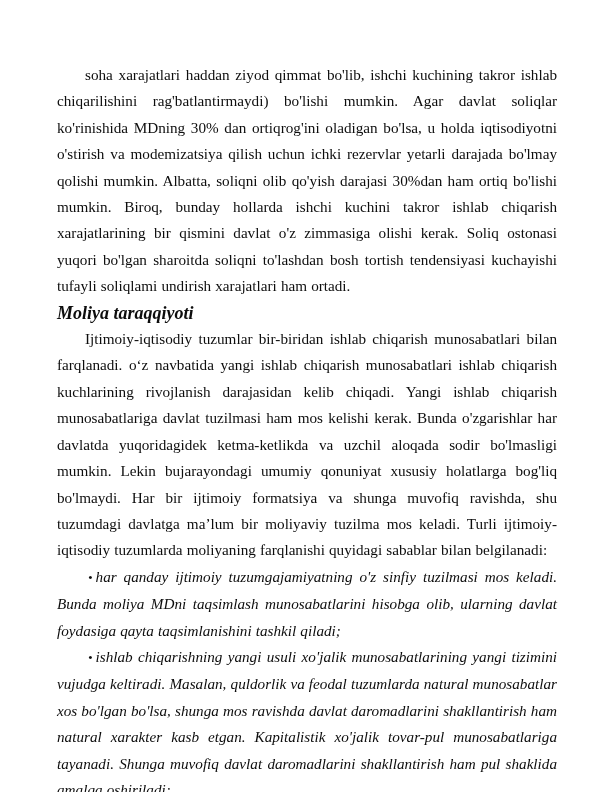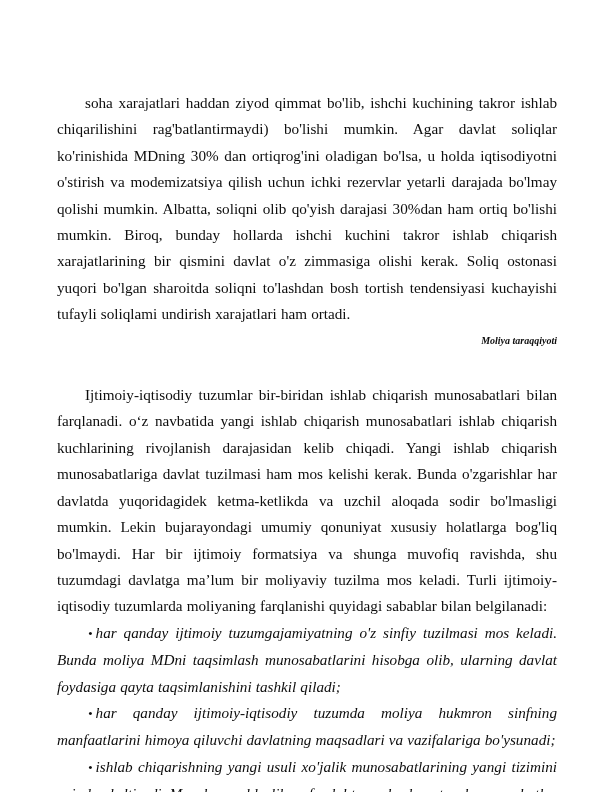--- a/index.html
+++ b/index.html
@@ -30,29 +30,28 @@
     margin: 0;
     font-size: 15.2px;
     line-height: 26.4px;
     text-align: justify;
     text-justify: inter-word;
     hyphens: none;
     word-spacing: 0.02em;
   }
   p.para-indent {
     text-indent: 28px;
-    margin-top: 28px;
   }
   h2.section-heading {
     margin: 0;
-    font-size: 10px;
+    font-size: 18px;
     line-height: 26.4px;
     font-weight: bold;
     font-style: italic;
-    text-align: right;
+    text-align: left;
     text-indent: 0;
   }
   p.bullet-para {
     text-indent: 31px;
     position: relative;
     font-style: italic;
   }
   p.bullet-para .bullet-glyph {
     font-size: 13px;
     line-height: 26.4px;
@@ -66,18 +65,17 @@
   <div class="doc-body">
 
     <p class="para-indent">soha xarajatlari haddan ziyod qimmat bo'lib, ishchi kuchining takror ishlab chiqarilishini rag'batlantirmaydi) bo'lishi mumkin. Agar davlat soliqlar ko'rinishida MDning 30% dan ortiqrog'ini oladigan bo'lsa, u holda iqtisodiyotni o'stirish va modemizatsiya qilish uchun ichki rezervlar yetarli darajada bo'lmay qolishi mumkin. Albatta, soliqni olib qo'yish darajasi 30%dan ham ortiq bo'lishi mumkin. Biroq, bunday hollarda ishchi kuchini takror ishlab chiqarish xarajatlarining bir qismini davlat o'z zimmasiga olishi kerak. Soliq ostonasi yuqori bo'lgan sharoitda soliqni to'lashdan bosh tortish tendensiyasi kuchayishi tufayli soliqlami undirish xarajatlari ham ortadi.</p>
 
     <h2 class="section-heading">Moliya taraqqiyoti</h2>
 
     <p class="para-indent">Ijtimoiy-iqtisodiy tuzumlar bir-biridan ishlab chiqarish munosabatlari bilan farqlanadi. oʻz navbatida yangi ishlab chiqarish munosabatlari ishlab chiqarish kuchlarining rivojlanish darajasidan kelib chiqadi. Yangi ishlab chiqarish munosabatlariga davlat tuzilmasi ham mos kelishi kerak. Bunda o'zgarishlar har davlatda yuqoridagidek ketma-ketlikda va uzchil aloqada sodir bo'lmasligi mumkin. Lekin bujarayondagi umumiy qonuniyat xususiy holatlarga bog'liq bo'lmaydi. Har bir ijtimoiy formatsiya va shunga muvofiq ravishda, shu tuzumdagi davlatga ma’lum bir moliyaviy tuzilma mos keladi. Turli ijtimoiy-iqtisodiy tuzumlarda moliyaning farqlanishi quyidagi sabablar bilan belgilanadi:</p>
 
     <p class="bullet-para"><span class="bullet-glyph">•</span><span>har qanday ijtimoiy tuzumgajamiyatning o'z sinfiy tuzilmasi mos keladi. Bunda moliya MDni taqsimlash munosabatlarini hisobga olib, ularning davlat foydasiga qayta taqsimlanishini tashkil qiladi;</span></p>
 
-    <p class="bullet-para"><span class="bullet-glyph">•</span><span>har qanday ijtimoiy-iqtisodiy tuzumda moliya hukmron sinfning manfaatlarini himoya qiluvchi davlatning maqsadlari va vazifalariga bo'ysunadi;</span></p>
 
     <p class="bullet-para"><span class="bullet-glyph">•</span><span>ishlab chiqarishning yangi usuli xo'jalik munosabatlarining yangi tizimini vujudga keltiradi. Masalan, quldorlik va feodal tuzumlarda natural munosabatlar xos bo'lgan bo'lsa, shunga mos ravishda davlat daromadlarini shakllantirish ham natural xarakter kasb etgan. Kapitalistik xo'jalik tovar-pul munosabatlariga tayanadi. Shunga muvofiq davlat daromadlarini shakllantirish ham pul shaklida amalga oshiriladi;</span></p>
 
   </div>
 </div>
 
 </body></html>

